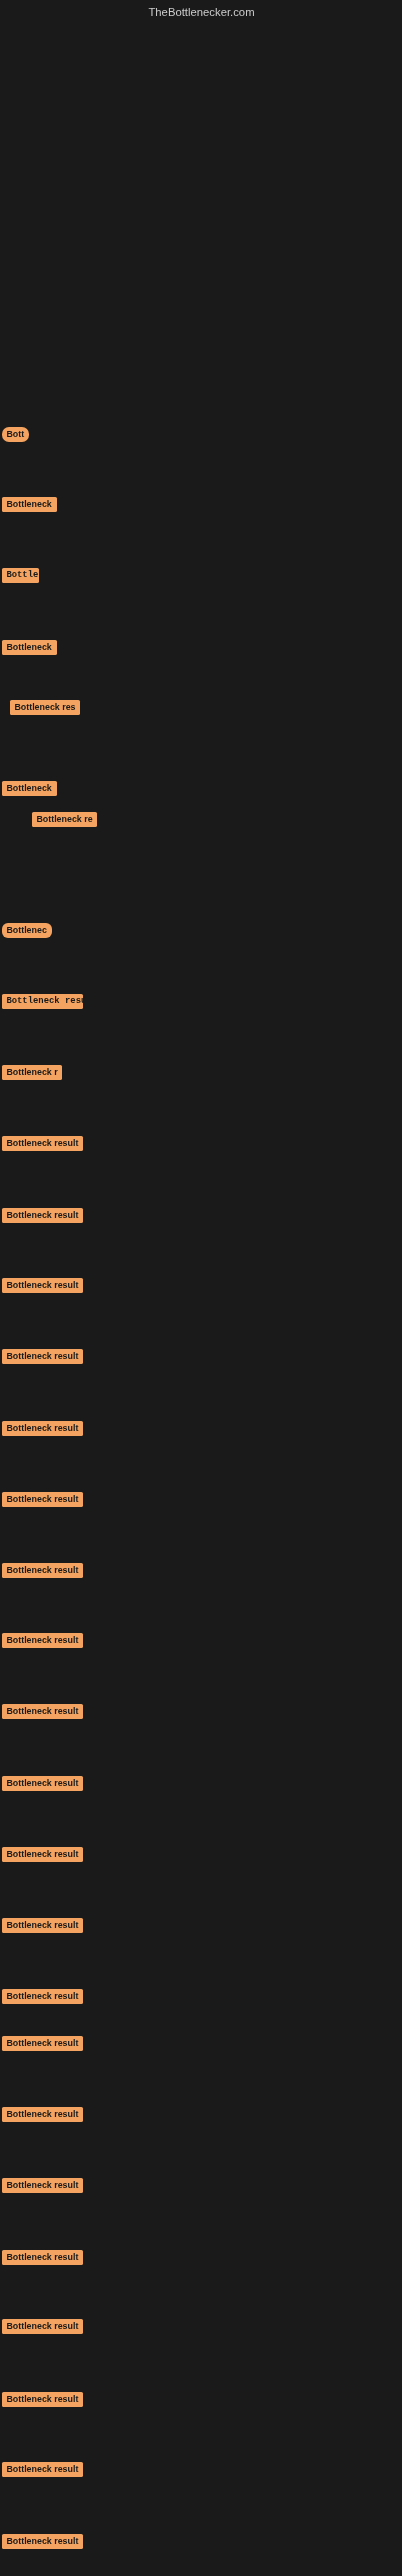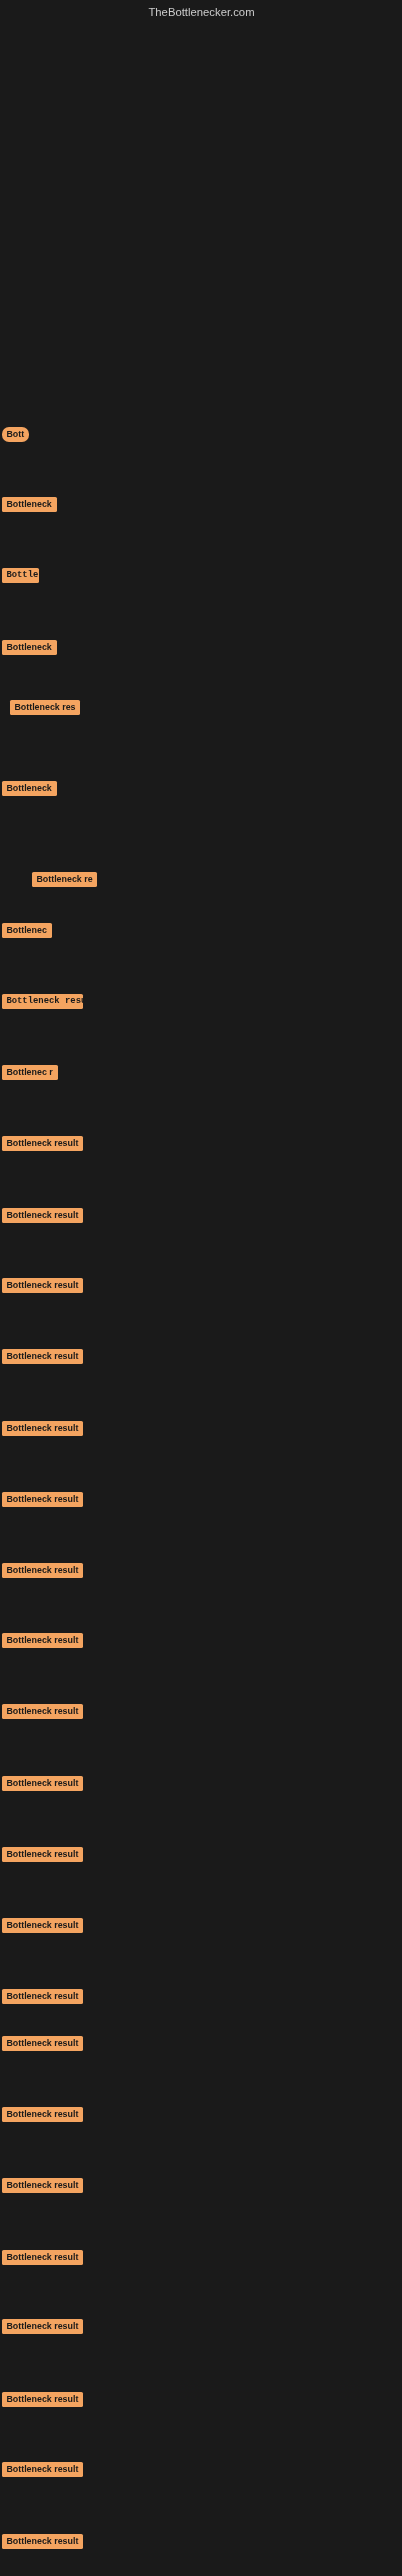--- a/index.html
+++ b/index.html
@@ -48,24 +48,24 @@
 
 <span class="site-title">TheBottlenecker.com</span>
 
 <div id="badges-container">
     <div class="badge-row" style="top: 427px; position: absolute;"><span class="bottleneck-badge" style="max-width: 31px; border-radius: 7px;">Bott</span></div>
     <div class="badge-row" style="top: 497px; position: absolute;"><span class="bottleneck-badge" style="max-width: 58px;">Bottleneck</span></div>
     <div class="badge-row" style="top: 568px; position: absolute; font-family: Liberation Mono, monospace;"><span class="bottleneck-badge" style="max-width: 37px;">Bottle</span></div>
     <div class="badge-row" style="top: 640px; position: absolute;"><span class="bottleneck-badge" style="max-width: 56px;">Bottleneck</span></div>
     <div class="badge-row" style="top: 700px; position: absolute; margin-left: 8px;"><span class="bottleneck-badge" style="max-width: 76px;">Bottleneck res</span></div>
     <div class="badge-row" style="top: 781px; position: absolute;"><span class="bottleneck-badge" style="max-width: 56px;">Bottleneck</span></div>
-    <div class="badge-row" style="top: 872px; position: absolute; padding-left: 30px;"><span class="bottleneck-badge" style="max-width: 71px;">Bottleneck re</span></div>
-    <div class="badge-row" style="top: 923px; position: absolute;"><span class="bottleneck-badge" style="max-width: 51px;">Bottlenec</span></div>
+    <div class="badge-row" style="top: 812px; position: absolute; padding-left: 30px;"><span class="bottleneck-badge" style="max-width: 71px;">Bottleneck re</span></div>
+    <div class="badge-row" style="top: 923px; position: absolute;"><span class="bottleneck-badge" style="max-width: 51px; border-radius: 6px;">Bottlenec</span></div>
     <div class="badge-row" style="top: 994px; position: absolute;"><span class="bottleneck-badge" style="max-width: 81px; font-family: Liberation Mono, monospace;">Bottleneck resu</span></div>
-    <div class="badge-row" style="top: 1065px; position: absolute;"><span class="bottleneck-badge" style="max-width: 64px;">Bottlenec r</span></div>
+    <div class="badge-row" style="top: 1065px; position: absolute;"><span class="bottleneck-badge" style="max-width: 64px;">Bottleneck r</span></div>
     <div class="badge-row" style="top: 1136px; position: absolute;"><span class="bottleneck-badge" style="max-width: 89px;">Bottleneck result</span></div>
     <div class="badge-row" style="top: 1208px; position: absolute;"><span class="bottleneck-badge" style="max-width: 89px;">Bottleneck result</span></div>
     <div class="badge-row" style="top: 1278px; position: absolute;"><span class="bottleneck-badge" style="max-width: 89px;">Bottleneck result</span></div>
     <div class="badge-row" style="top: 1349px; position: absolute;"><span class="bottleneck-badge" style="max-width: 89px;">Bottleneck result</span></div>
     <div class="badge-row" style="top: 1421px; position: absolute;"><span class="bottleneck-badge" style="max-width: 89px;">Bottleneck result</span></div>
     <div class="badge-row" style="top: 1492px; position: absolute;"><span class="bottleneck-badge" style="max-width: 89px;">Bottleneck result</span></div>
     <div class="badge-row" style="top: 1563px; position: absolute;"><span class="bottleneck-badge" style="max-width: 89px;">Bottleneck result</span></div>
     <div class="badge-row" style="top: 1633px; position: absolute;"><span class="bottleneck-badge" style="max-width: 89px;">Bottleneck result</span></div>
     <div class="badge-row" style="top: 1704px; position: absolute;"><span class="bottleneck-badge" style="max-width: 89px;">Bottleneck result</span></div>
     <div class="badge-row" style="top: 1776px; position: absolute;"><span class="bottleneck-badge" style="max-width: 89px;">Bottleneck result</span></div>

